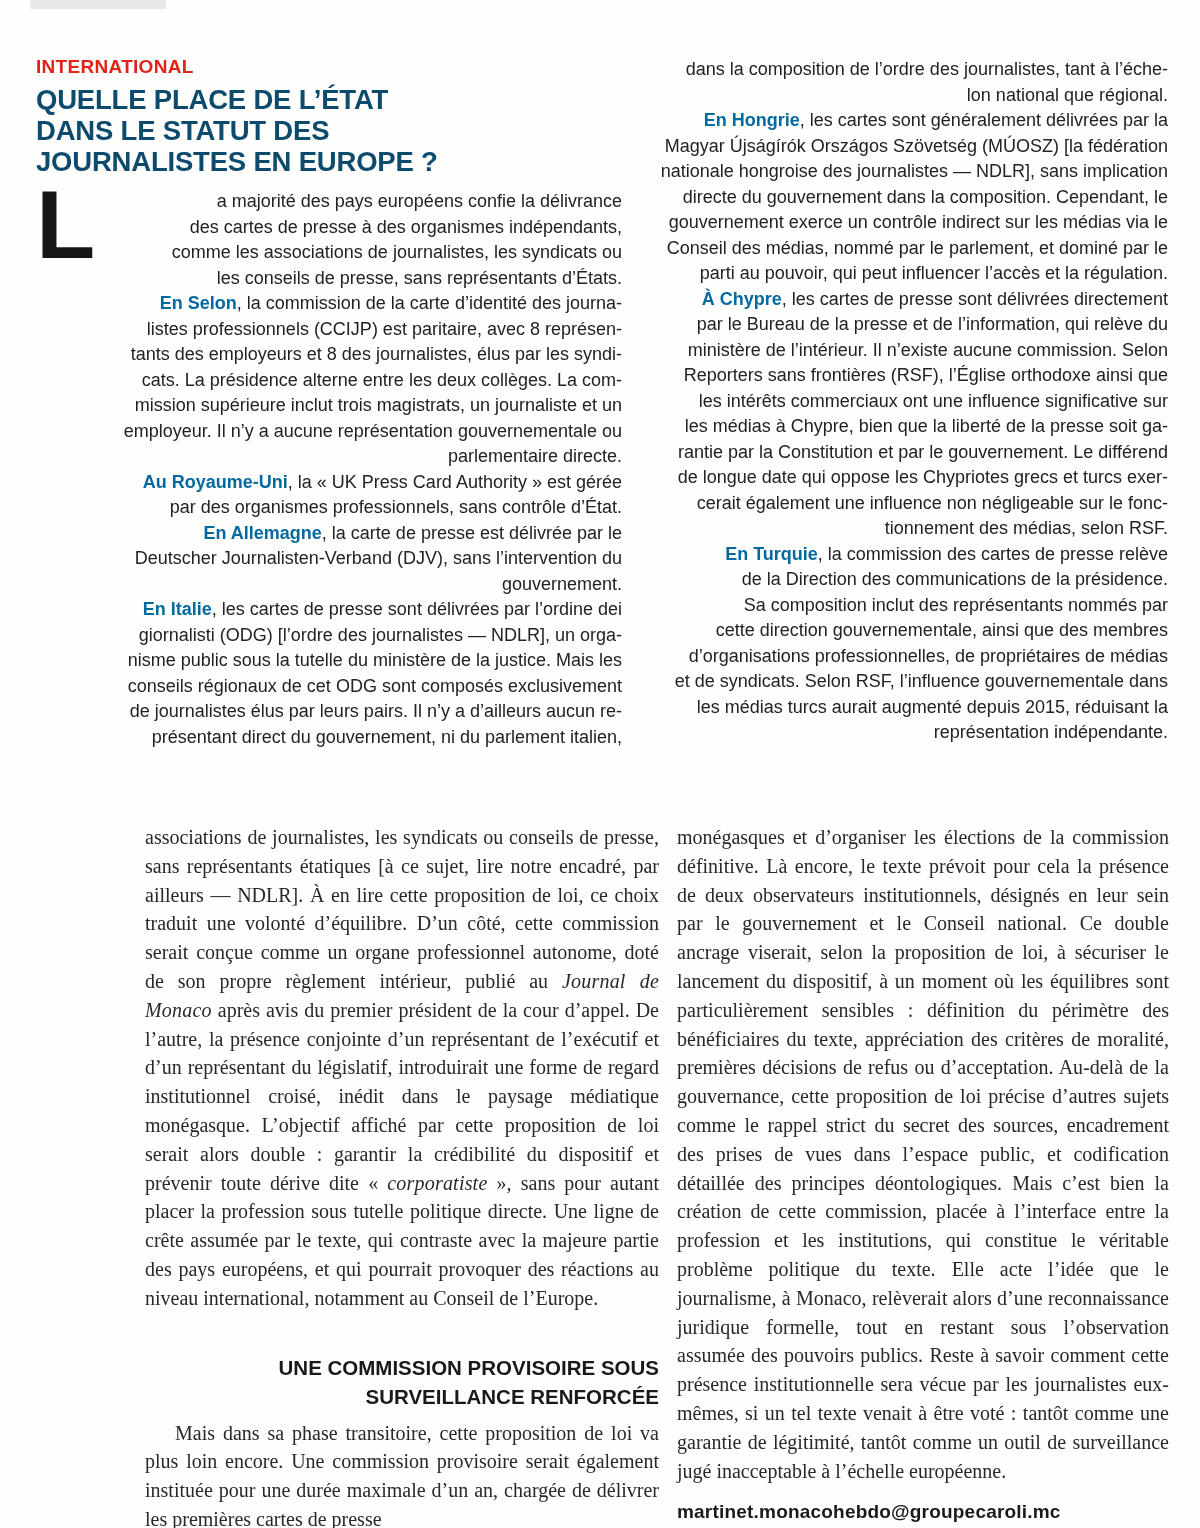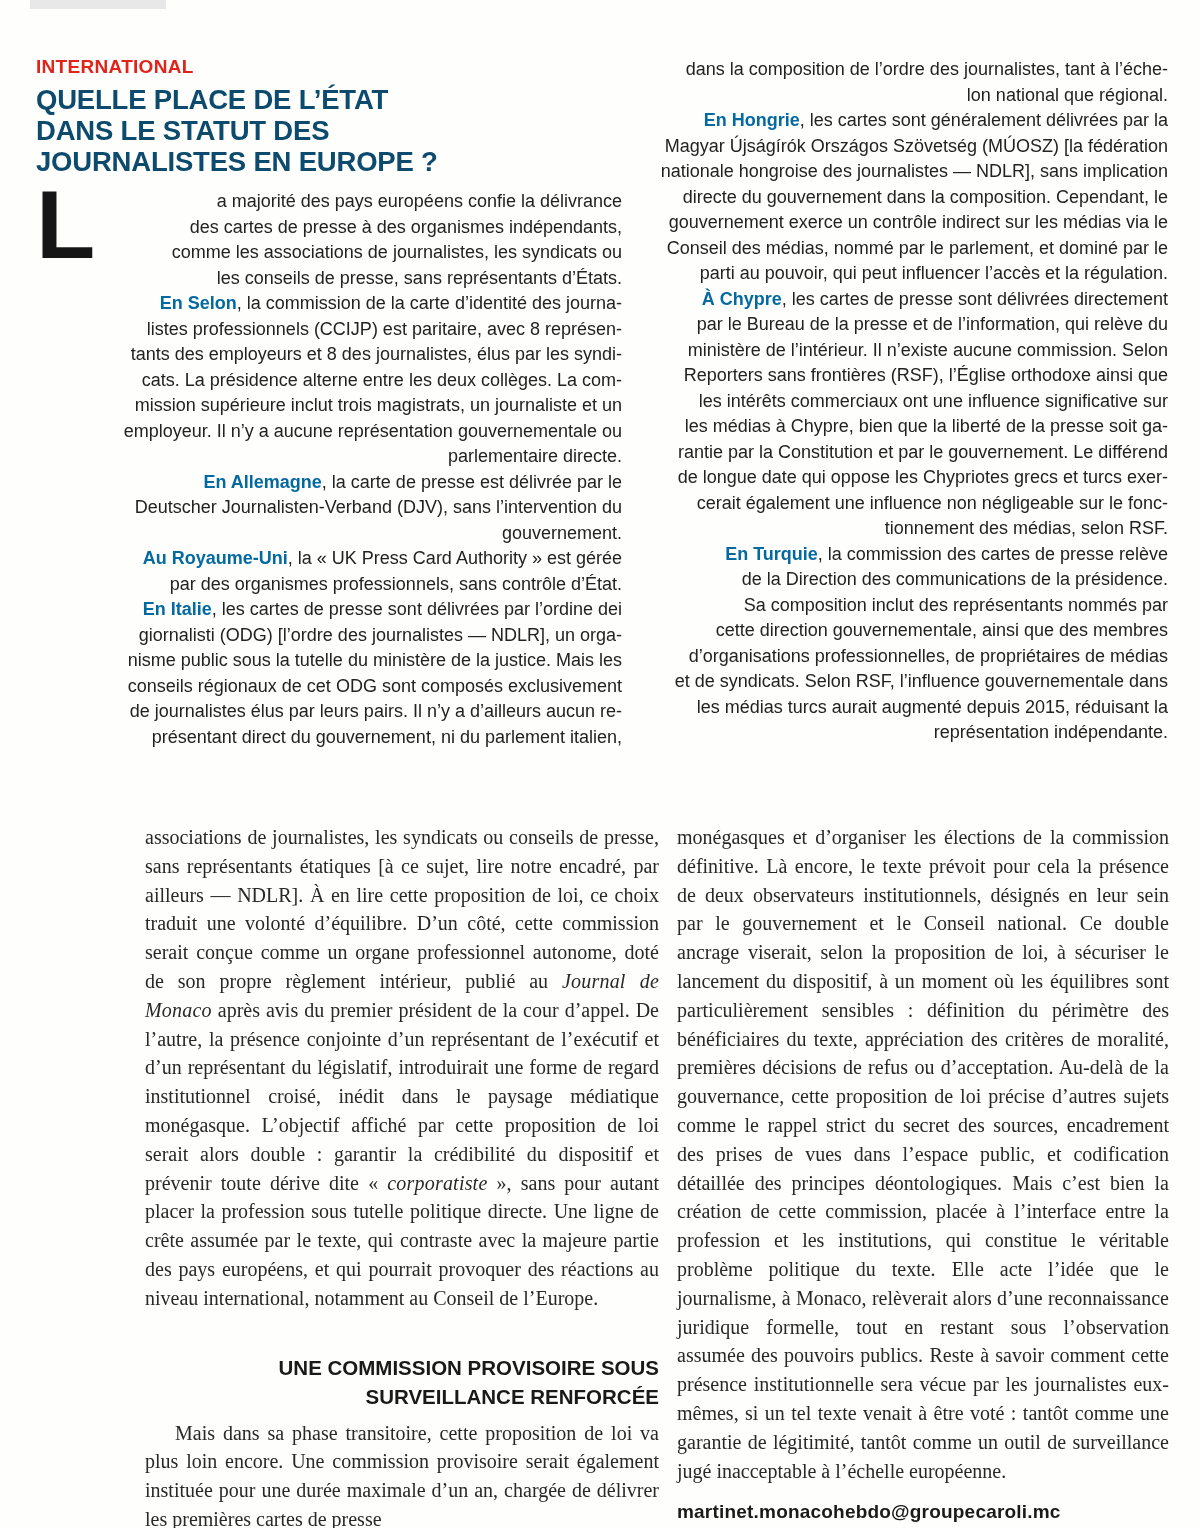--- a/index.html
+++ b/index.html
@@ -83,25 +83,25 @@
 des cartes de presse à des organismes indépendants,
 comme les associations de journalistes, les syndicats ou
 les conseils de presse, sans représentants d’États.</span></p>
         <p><b>En Selon</b><span>, la commission de la carte d’identité des journa-
 listes professionnels (CCIJP) est paritaire, avec 8 représen-
 tants des employeurs et 8 des journalistes, élus par les syndi-
 cats. La présidence alterne entre les deux collèges. La com-
 mission supérieure inclut trois magistrats, un journaliste et un
 employeur. Il n’y a aucune représentation gouvernementale ou
 parlementaire directe.</span></p>
+        <p><b>Au Royaume-Uni</b><span>, la « UK Press Card Authority » est gérée
+par des organismes professionnels, sans contrôle d’État.</span></p>
         <p><b>En Allemagne</b><span>, la carte de presse est délivrée par le
 Deutscher Journalisten-Verband (DJV), sans l’intervention du
 gouvernement.</span></p>
-        <p><b>Au Royaume-Uni</b><span>, la « UK Press Card Authority » est gérée
-par des organismes professionnels, sans contrôle d’État.</span></p>
         <p><b>En Italie</b><span>, les cartes de presse sont délivrées par l’ordine dei
 giornalisti (ODG) [l’ordre des journalistes — NDLR], un orga-
 nisme public sous la tutelle du ministère de la justice. Mais les
 conseils régionaux de cet ODG sont composés exclusivement
 de journalistes élus par leurs pairs. Il n’y a d’ailleurs aucun re-
 présentant direct du gouvernement, ni du parlement italien,</span></p>
       </div>
     </div>
 
     <div class="col-right">

